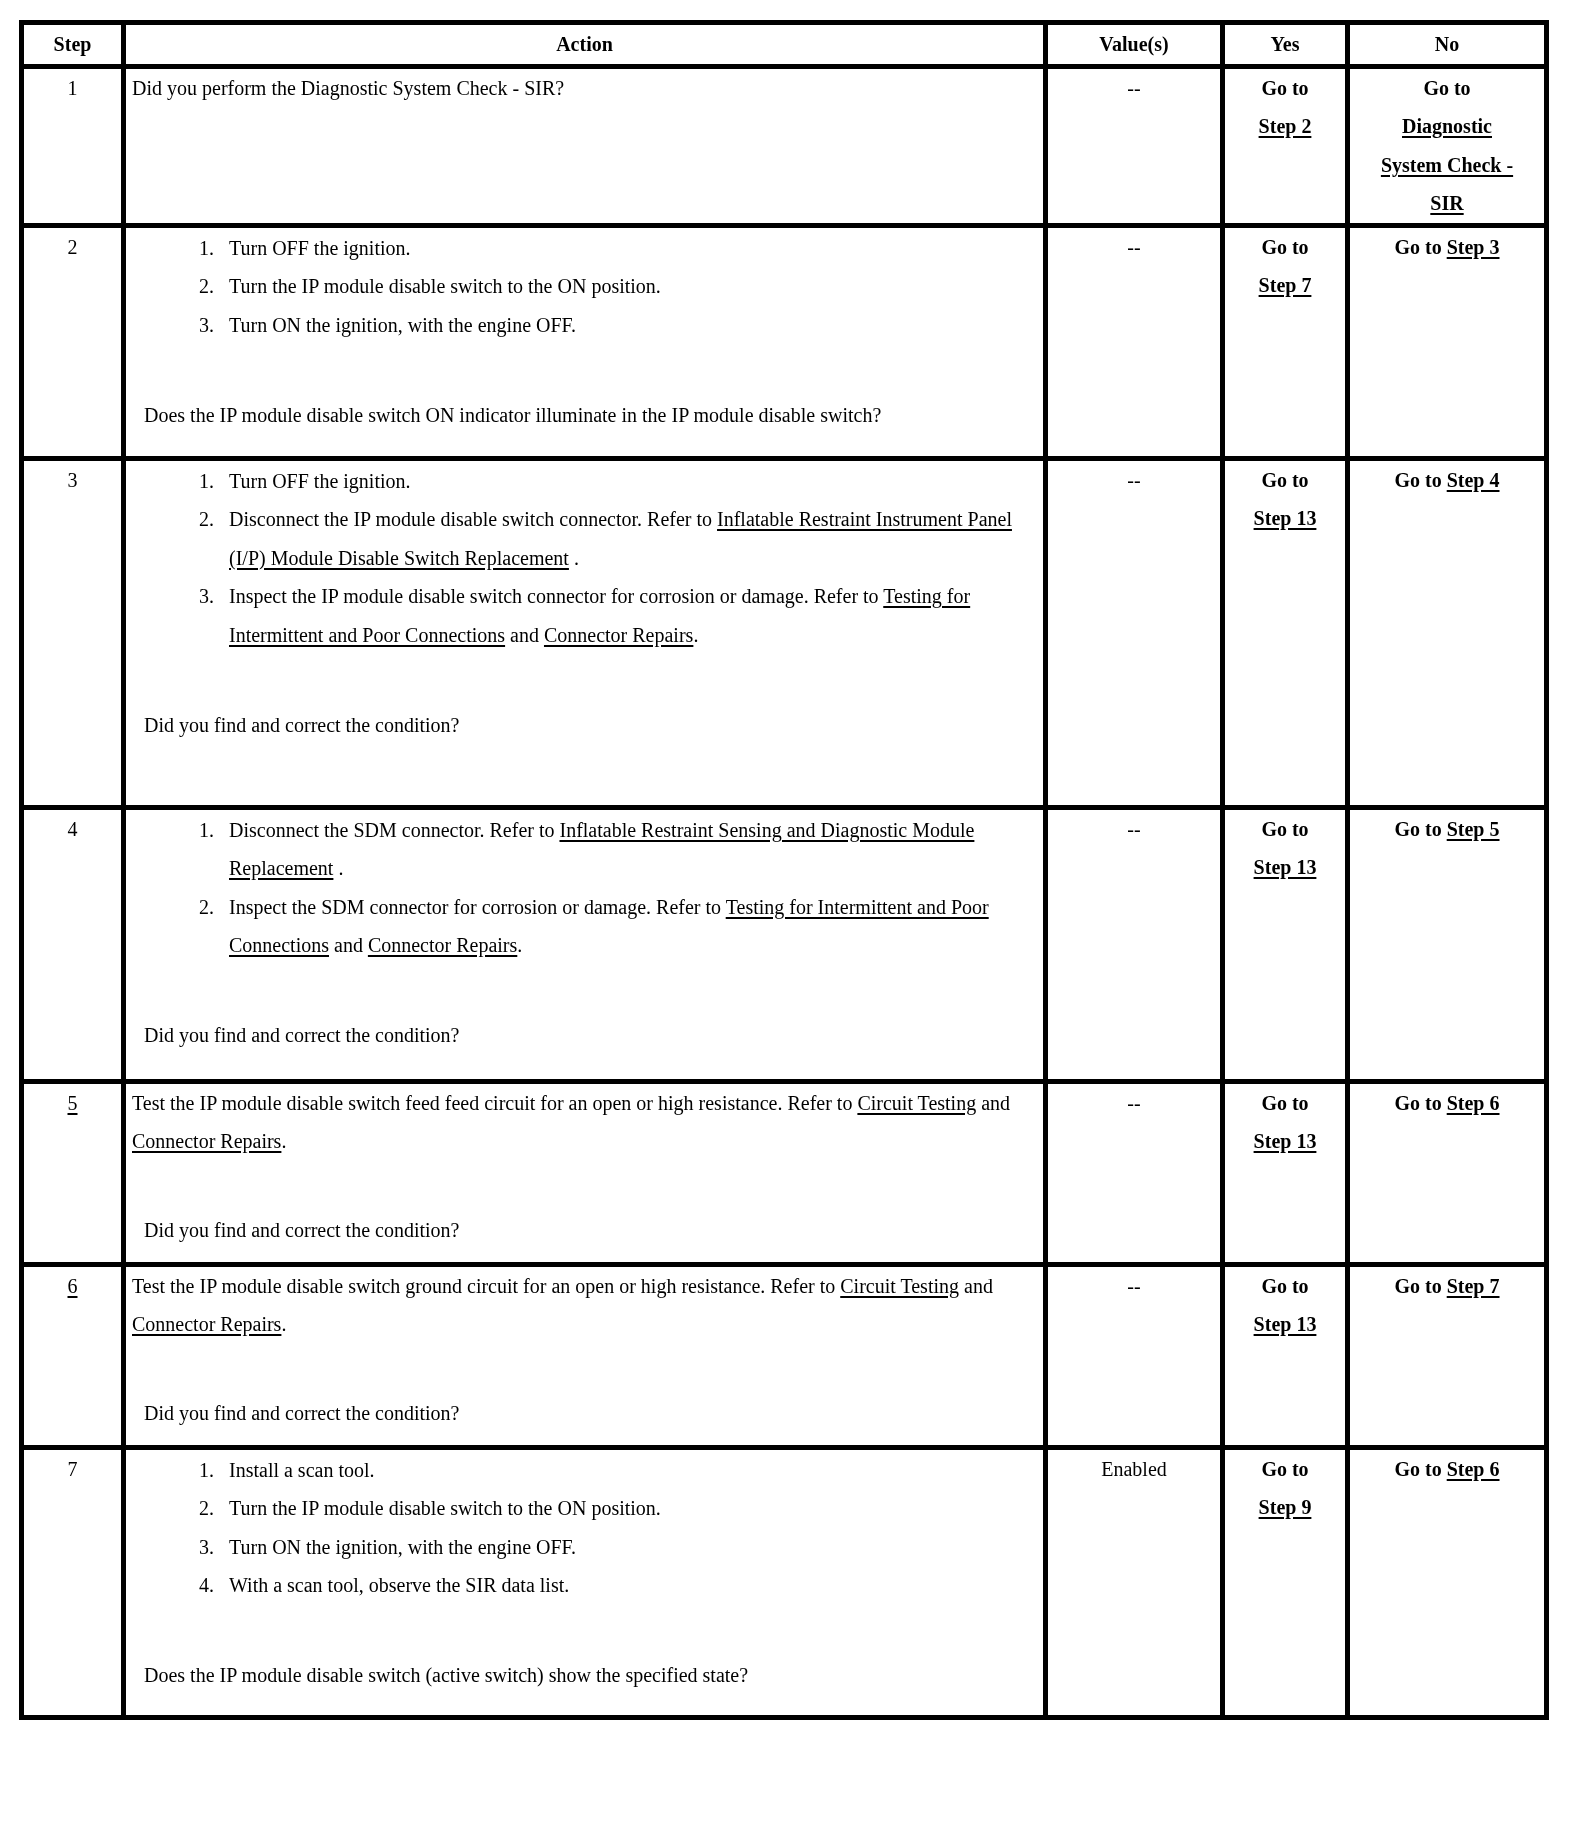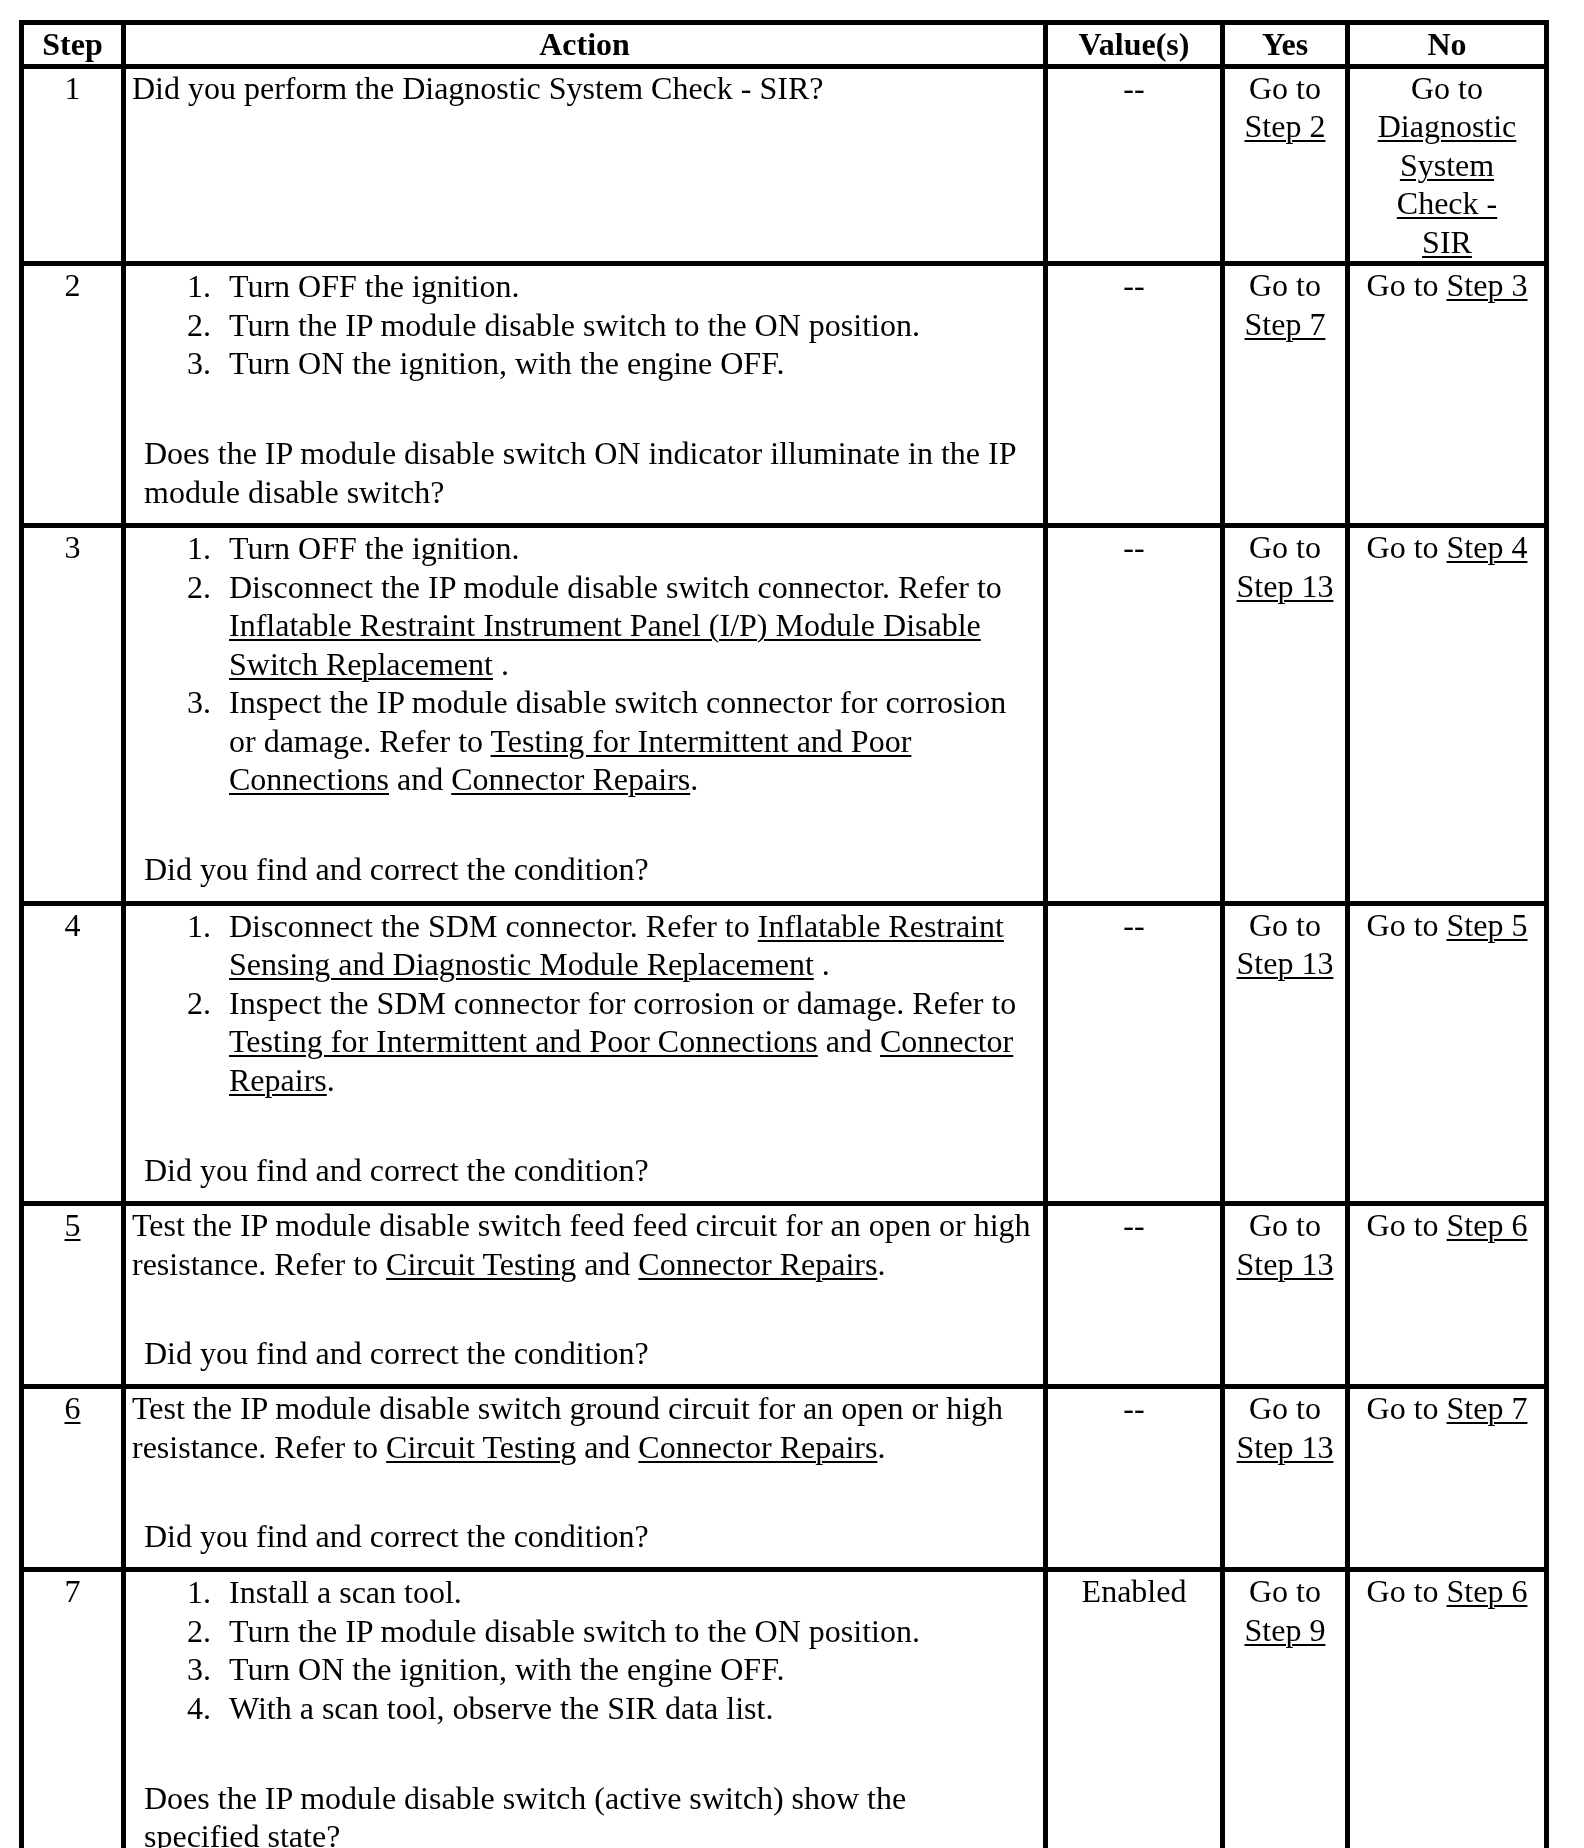--- a/index.html
+++ b/index.html
@@ -2,30 +2,30 @@
 <html><head>
 <meta charset="utf-8">
 <style>
   html, body { margin: 0; padding: 0; background: #ffffff; }
   body { width: 1584px; height: 1848px; position: relative; overflow: hidden;
          font-family: "Liberation Serif", "DejaVu Serif", serif; color: #000; }
   table.diag { position: absolute; left: 19px; top: 20px; width: 1525px;
                border-collapse: collapse; table-layout: fixed;
                border: 5px solid #000; }
   table.diag td, table.diag th { border: 5px solid #000; padding: 0 6px;
-               font-size: 32px; line-height: 38.5px; vertical-align: top; }
+               font-size: 20px; line-height: 38.5px; vertical-align: top; }
   table.diag th { font-weight: bold; text-align: center; vertical-align: middle; height: 38px; padding: 0 4px; }
   col.c-step { width: 102px; }
   col.c-action { width: 922px; }
   col.c-value { width: 177px; }
   col.c-yes { width: 125px; }
   col.c-no { width: 199px; }
   td.step { text-align: center; vertical-align: middle; }
   td.value { text-align: center; vertical-align: middle; }
-  td.yes, td.no { text-align: center; vertical-align: bottom; padding: 0 2px; }
+  td.yes, td.no { text-align: center; vertical-align: bottom; padding: 0 2px; font-weight: bold; }
   td.ref { padding: 0 8px; vertical-align: top; }
   .lbl { font-style: italic; }
   .lnk { text-decoration: underline; text-underline-offset: 3px; text-decoration-thickness: 2px; }
   ol.steps { margin: 1px; padding: 0 0 0 86px; }
   ol.steps li { padding-left: 10px; }
   ol.steps li::marker { font-variant-numeric: normal; }
   .q { margin: 12px; }
   tr.r-ref { height: 120px; }
   tr.r1 { height: 156px; }
   tr.r2 { height: 233px; }

